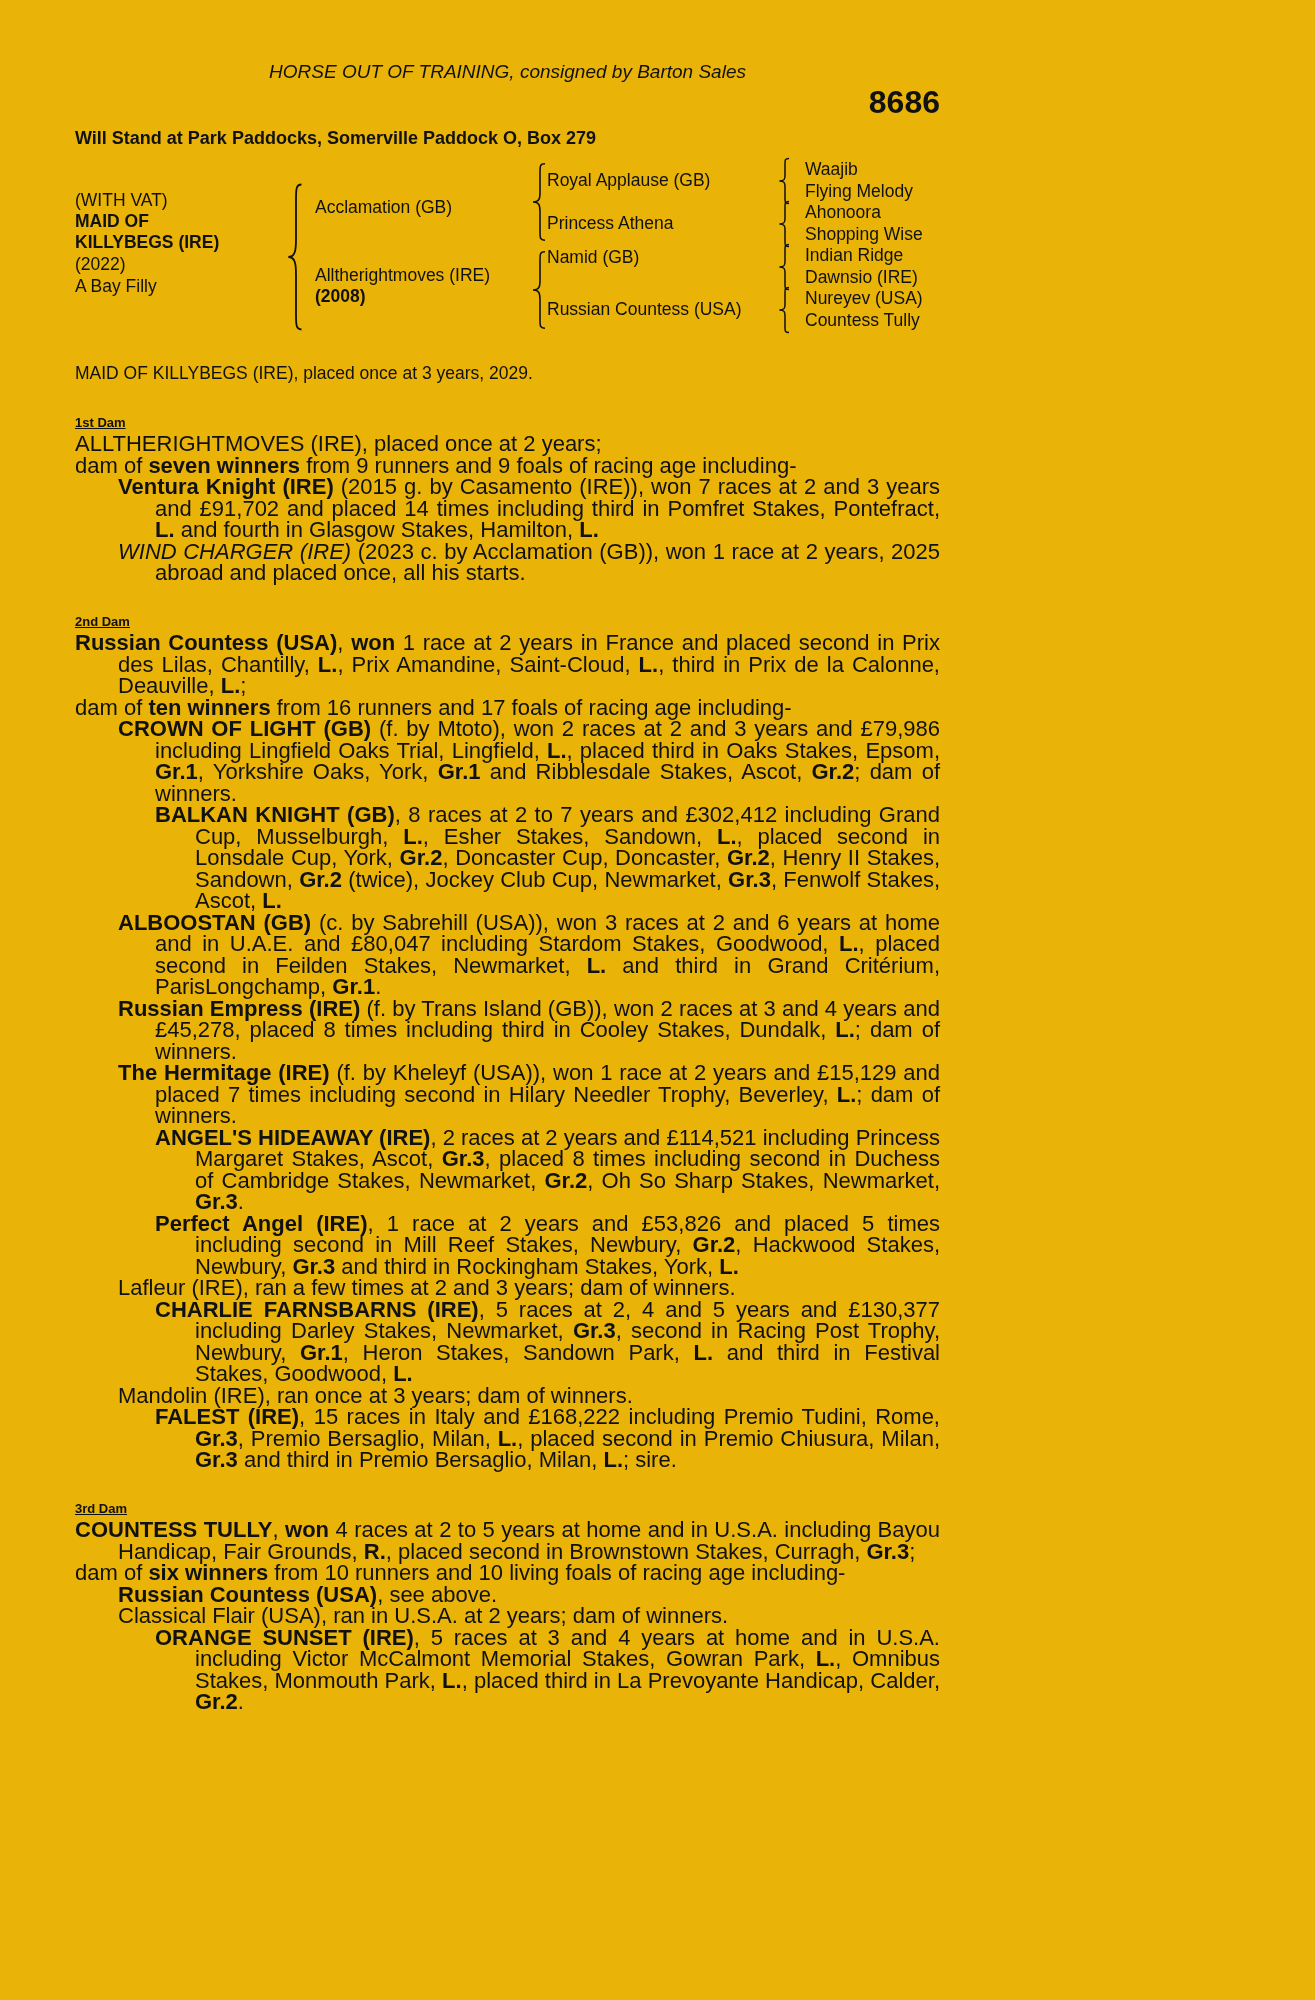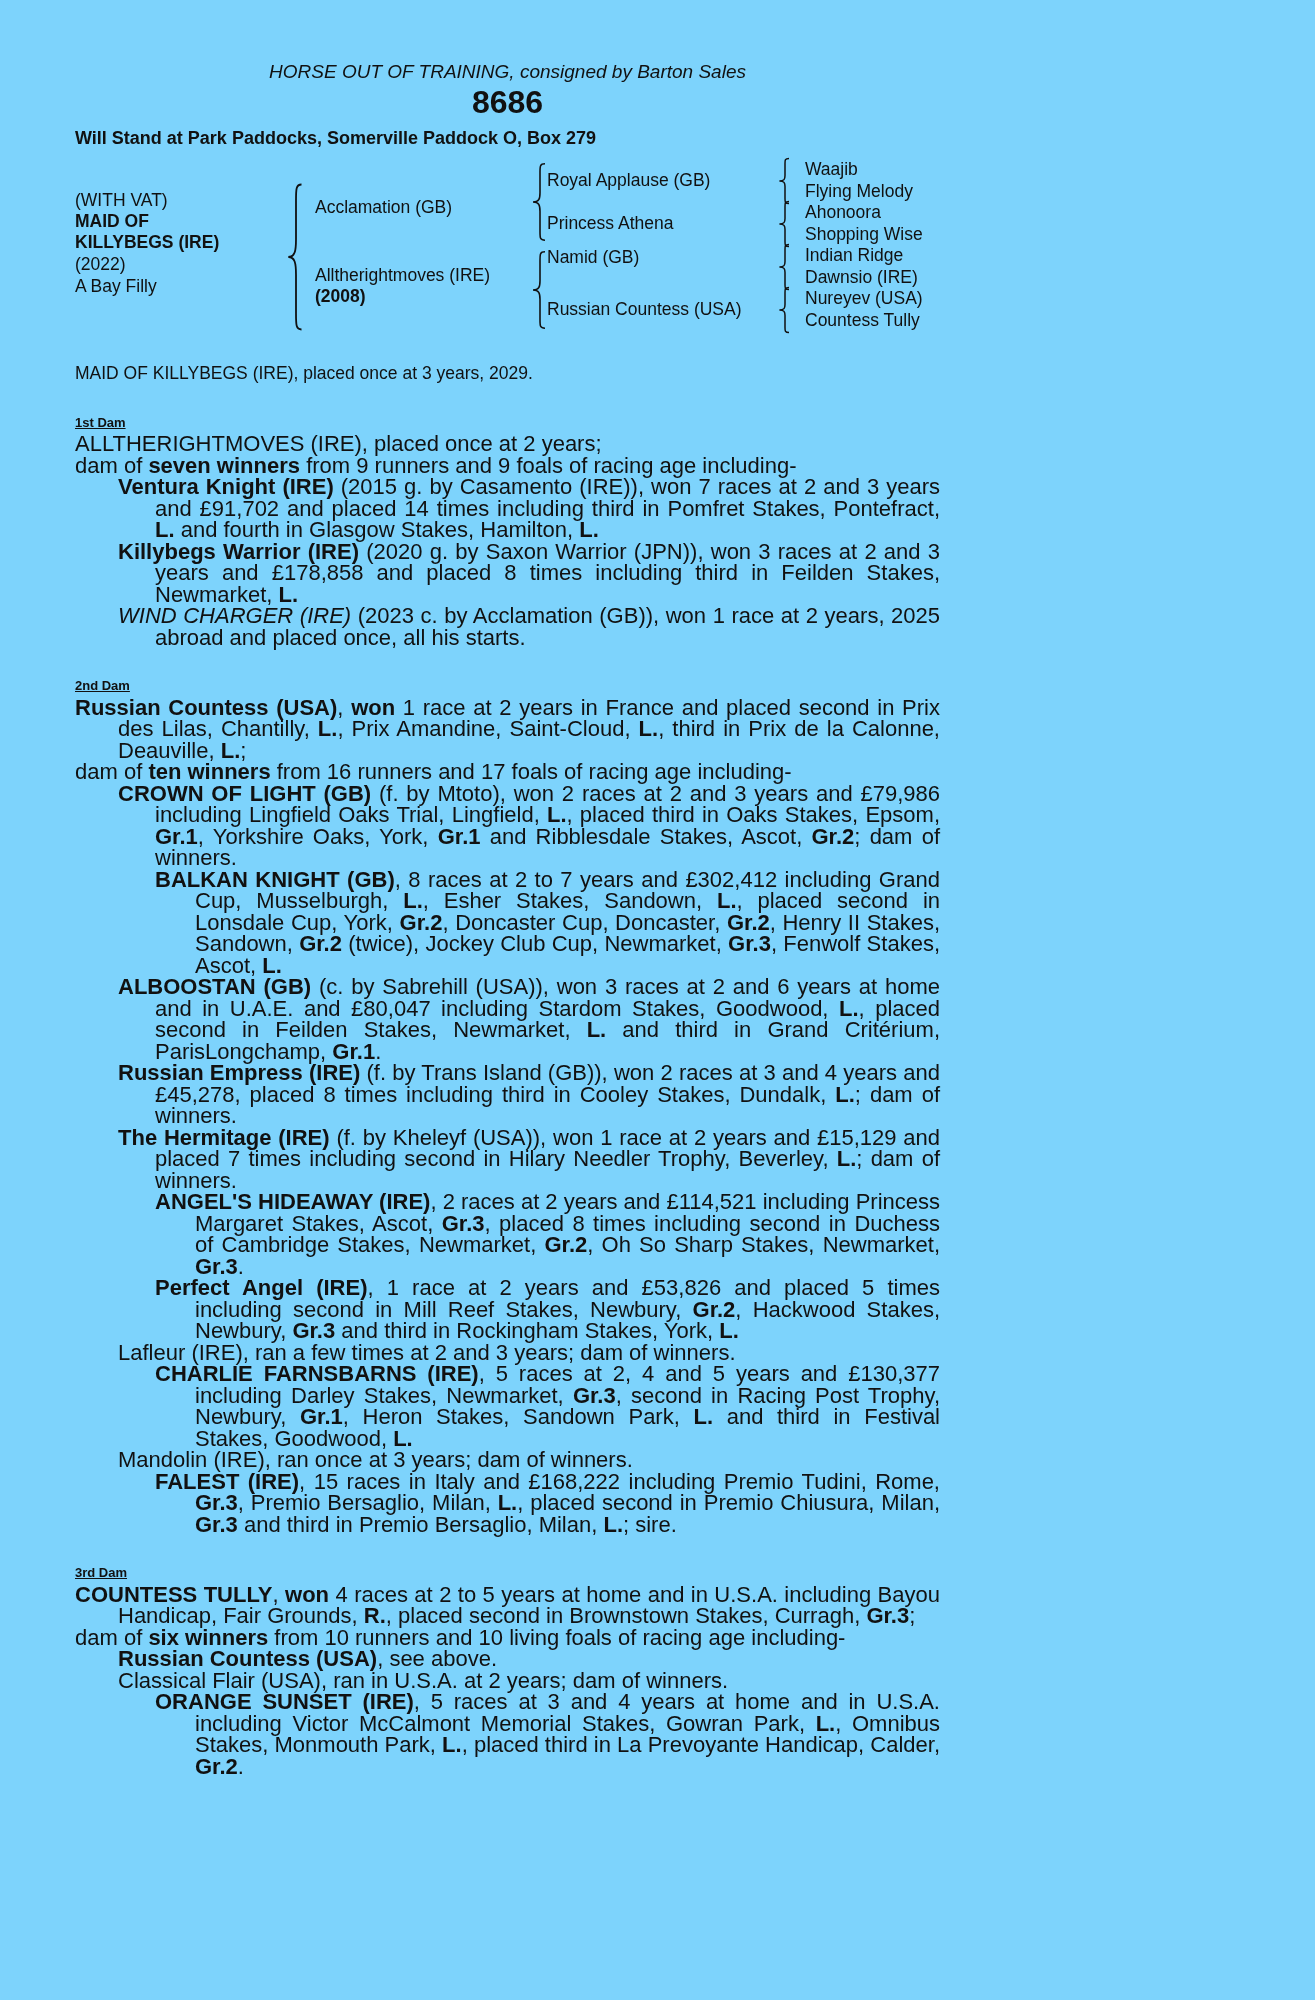--- a/index.html
+++ b/index.html
@@ -8,40 +8,40 @@
     width: 1315px;
     height: 2000px;
     position: relative;
     font-family: "Liberation Sans", "DejaVu Sans", sans-serif;
     color: #111111;
   }
   .page {
     position: absolute;
     left: 0; top: 0;
     width: 1315px; height: 2000px;
-    background: #7dd3fc;
+    background: #eab308;
     overflow: hidden;
   }
   .content {
     position: absolute;
     left: 75px;
     top: 0;
     width: 865px;
   }
   .consignor-line {
     margin-top: 60px;
     text-align: center;
     font-style: italic;
     font-size: 19px;
     line-height: 23px;
   }
   .lot-row {
     margin-top: 2px;
     display: flex;
-    justify-content: center;
+    justify-content: flex-end;
     align-items: flex-start;
   }
   .lot-number {
     font-size: 32px;
     font-weight: bold;
     line-height: 34px;
   }
   .stand-line {
     margin-top: 8px;
     font-weight: bold;
@@ -155,21 +155,20 @@
       <div class="ped-item" style="left:730px; top:155px;">Countess Tully</div>
     </div>
 
     <div class="race-record">MAID OF KILLYBEGS (IRE), placed once at 3 years, 2029.</div>
 
     <div id="sections">
         <div class="dam-heading">1st Dam</div>
         <div class="para l0">ALLTHERIGHTMOVES (IRE), placed once at 2 years;</div>
         <div class="para l0">dam of <span class="fmt-b">seven winners</span> from 9 runners and 9 foals of racing age including-</div>
         <div class="para l1"><span class="fmt-b">Ventura Knight (IRE)</span> (2015 g. by Casamento (IRE)), won 7 races at 2 and 3 years and £91,702 and placed 14 times including third in Pomfret Stakes, Pontefract, <span class="fmt-b">L.</span> and fourth in Glasgow Stakes, Hamilton, <span class="fmt-b">L.</span></div>
-        <div class="para l1"><span class="fmt-b">Killybegs Warrior (IRE)</span> (2020 g. by Saxon Warrior (JPN)), won 3 races at 2 and 3 years and £178,858 and placed 8 times including third in Feilden Stakes, Newmarket, <span class="fmt-b">L.</span></div>
         <div class="para l1"><span class="fmt-i">WIND CHARGER (IRE)</span> (2023 c. by Acclamation (GB)), won 1 race at 2 years, 2025 abroad and placed once, all his starts.</div>
         <div class="dam-heading">2nd Dam</div>
         <div class="para l0"><span class="fmt-b">Russian Countess (USA)</span>, <span class="fmt-b">won</span> 1 race at 2 years in France and placed second in Prix des Lilas, Chantilly, <span class="fmt-b">L.</span>, Prix Amandine, Saint-Cloud, <span class="fmt-b">L.</span>, third in Prix de la Calonne, Deauville, <span class="fmt-b">L.</span>;</div>
         <div class="para l0">dam of <span class="fmt-b">ten winners</span> from 16 runners and 17 foals of racing age including-</div>
         <div class="para l1"><span class="fmt-b">CROWN OF LIGHT (GB)</span> (f. by Mtoto), won 2 races at 2 and 3 years and £79,986 including Lingfield Oaks Trial, Lingfield, <span class="fmt-b">L.</span>, placed third in Oaks Stakes, Epsom, <span class="fmt-b">Gr.1</span>, Yorkshire Oaks, York, <span class="fmt-b">Gr.1</span> and Ribblesdale Stakes, Ascot, <span class="fmt-b">Gr.2</span>; dam of winners.</div>
         <div class="para l2"><span class="fmt-b">BALKAN KNIGHT (GB)</span>, 8 races at 2 to 7 years and £302,412 including Grand Cup, Musselburgh, <span class="fmt-b">L.</span>, Esher Stakes, Sandown, <span class="fmt-b">L.</span>, placed second in Lonsdale Cup, York, <span class="fmt-b">Gr.2</span>, Doncaster Cup, Doncaster, <span class="fmt-b">Gr.2</span>, Henry II Stakes, Sandown, <span class="fmt-b">Gr.2</span> (twice), Jockey Club Cup, Newmarket, <span class="fmt-b">Gr.3</span>, Fenwolf Stakes, Ascot, <span class="fmt-b">L.</span></div>
         <div class="para l1"><span class="fmt-b">ALBOOSTAN (GB)</span> (c. by Sabrehill (USA)), won 3 races at 2 and 6 years at home and in U.A.E. and £80,047 including Stardom Stakes, Goodwood, <span class="fmt-b">L.</span>, placed second in Feilden Stakes, Newmarket, <span class="fmt-b">L.</span> and third in Grand Critérium, ParisLongchamp, <span class="fmt-b">Gr.1</span>.</div>
         <div class="para l1"><span class="fmt-b">Russian Empress (IRE)</span> (f. by Trans Island (GB)), won 2 races at 3 and 4 years and £45,278, placed 8 times including third in Cooley Stakes, Dundalk, <span class="fmt-b">L.</span>; dam of winners.</div>
         <div class="para l1"><span class="fmt-b">The Hermitage (IRE)</span> (f. by Kheleyf (USA)), won 1 race at 2 years and £15,129 and placed 7 times including second in Hilary Needler Trophy, Beverley, <span class="fmt-b">L.</span>; dam of winners.</div>
         <div class="para l2"><span class="fmt-b">ANGEL'S HIDEAWAY (IRE)</span>, 2 races at 2 years and £114,521 including Princess Margaret Stakes, Ascot, <span class="fmt-b">Gr.3</span>, placed 8 times including second in Duchess of Cambridge Stakes, Newmarket, <span class="fmt-b">Gr.2</span>, Oh So Sharp Stakes, Newmarket, <span class="fmt-b">Gr.3</span>.</div>

